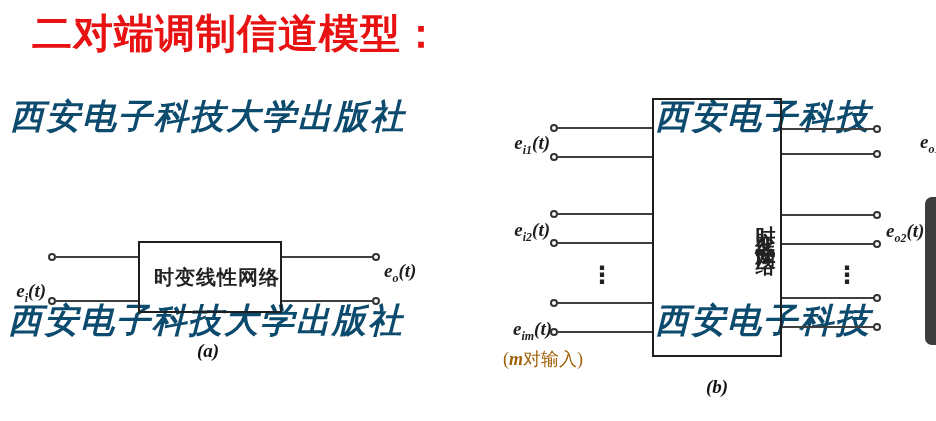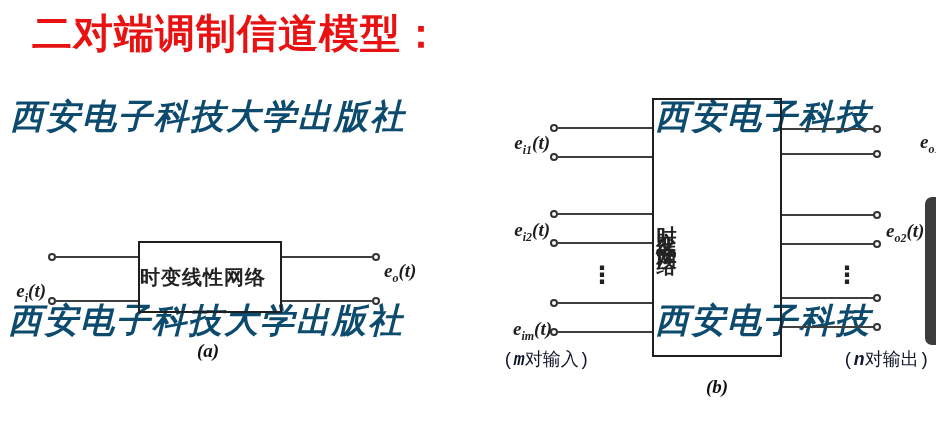--- a/index.html
+++ b/index.html
@@ -10,30 +10,30 @@
            font-weight:bold; font-size:40px; letter-spacing:1px; color:#e81212; white-space:nowrap; z-index:4; }
 
   .wm-seg { position:absolute; font-family:"DejaVu Serif", serif; font-style:italic; font-weight:bold;
             font-size:34px; letter-spacing:2px; color:#0c4a6e; white-space:nowrap; z-index:1; }
 
   .wire { position:absolute; height:2px; background:#3f3f3f; z-index:3; }
   .term { position:absolute; width:8px; height:8px; box-sizing:border-box; border:2px solid #333;
           border-radius:50%; background:#fff; z-index:3; }
 
   .netbox { position:absolute; box-sizing:border-box; border:2px solid #1e1e1e; background:transparent;
-            display:flex; align-items:center; justify-content:flex-start; z-index:2; }
+            display:flex; align-items:center; justify-content:flex-end; z-index:2; }
   .hlabel { font-size:20px; font-weight:bold; letter-spacing:1px; color:#222; white-space:nowrap; }
   .vtext  { writing-mode:vertical-lr; text-orientation:upright; letter-spacing:6px; font-size:20px;
             font-weight:bold; color:#222; }
 
   .sig { position:absolute; font-style:italic; font-weight:bold; font-size:19px; line-height:22px;
          color:#1d1d1d; white-space:nowrap; z-index:3; }
   .sig sub { font-size:12px; line-height:0; }
 
-  .note { position:absolute; font-size:18px; color:#0f172a; white-space:nowrap; z-index:3;font-family:Liberation Mono, monospace; }
+  .note { position:absolute; font-size:18px; color:#a16207; white-space:nowrap; z-index:3; }
   .note i { font-weight:bold; }
 
   .cap { position:absolute; width:44px; text-align:center; font-style:italic; font-weight:bold;
          font-size:19px; color:#111; z-index:3; }
 
   .dots { position:absolute; font-family:"DejaVu Sans", sans-serif; font-size:24px; font-weight:bold;
           line-height:26px; color:#222; z-index:3; }
 
   .scroll-thumb { position:absolute; left:925px; top:197px; width:11px; height:148px;
                   background:#3c3c3c; border-radius:7px 0 0 7px; z-index:5; }
@@ -109,19 +109,18 @@
   <span class="sig" style="left:886px;top:220px"><span>e</span><sub>o2</sub><span>(t)</span></span>
 
   <span class="dots" style="left:835px;top:262px">⋮</span>
 
   <span class="wire" style="left:782px;top:297px;width:94px"></span>
   <span class="wire" style="left:782px;top:326px;width:94px"></span>
   <span class="term" style="left:873px;top:294px"></span>
   <span class="term" style="left:873px;top:323px"></span>
   <span class="sig" style="left:927px;top:303px"><span>e</span><sub>on</sub><span>(t)</span></span>
 
-  <span class="note" style="left:843px;top:347px"><span>(</span><i>n</i><span>对输出)</span></span>
 
   <span class="cap" style="left:695px;top:376px">(b)</span>
 
   <div class="scroll-thumb"></div>
 
 </div>
 
 </body></html>

